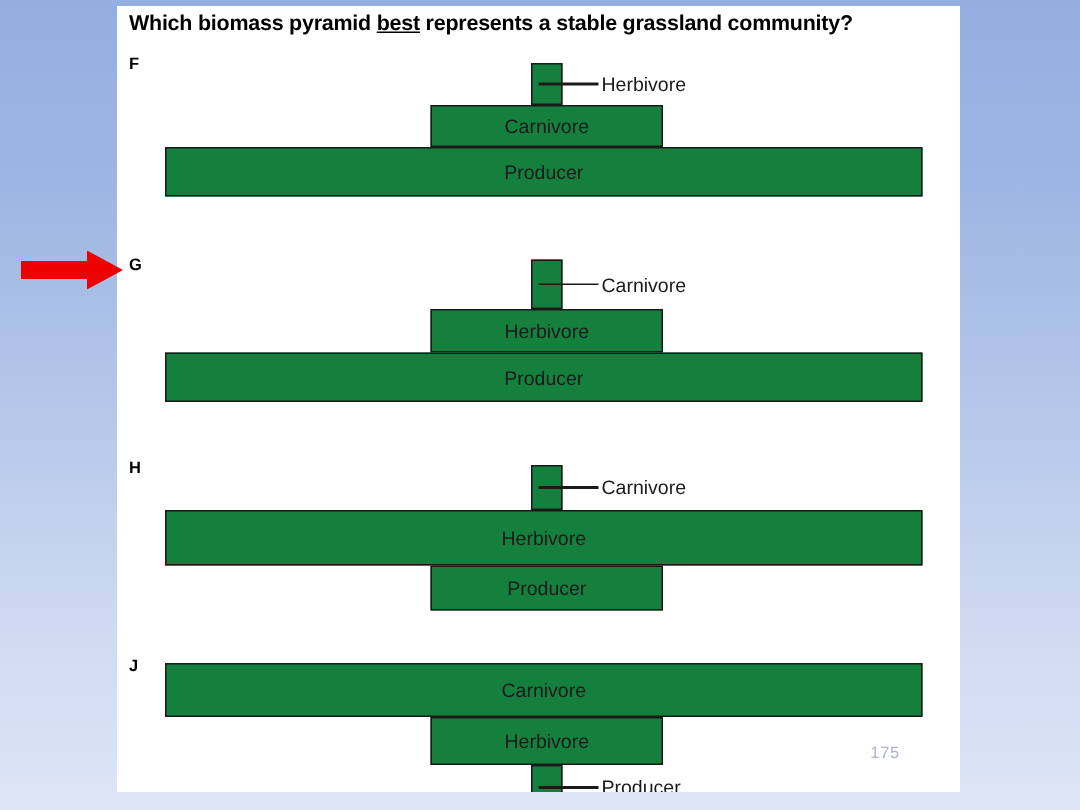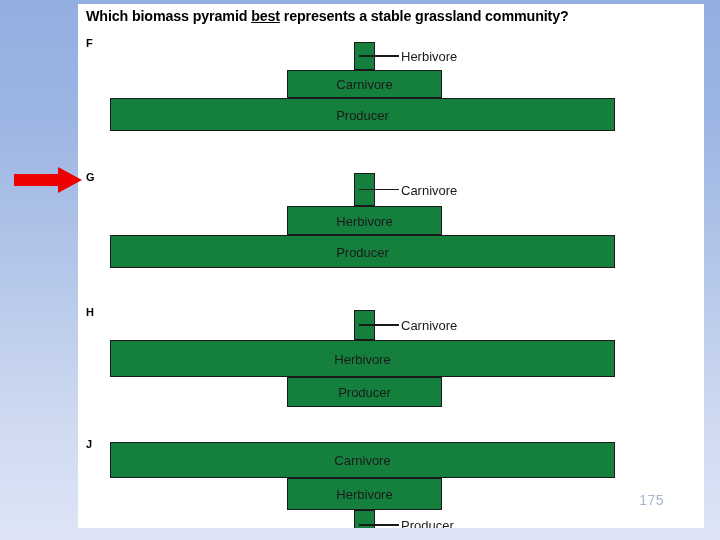--- a/index.html
+++ b/index.html
@@ -21,21 +21,21 @@
     height: 540px;
     background: linear-gradient(to bottom, #93aee0 0%, #9db5e3 22%, #b6c8ea 52%, #cfdaf1 78%, #dde5f6 100%);
     overflow: hidden;
   }
 
   
   #content-panel {
     position: absolute;
     left: 78px;
     top: 4px;
-    width: 626px;
+    width: 562px;
     height: 524px;
     background: #ffffff;
     overflow: hidden;
   }
 
   
   #question-title {
     position: absolute;
     left: 8px;
     top: 4px;
@@ -118,21 +118,21 @@
     top: 167px;
     width: 68px;
     height: 26px;
   }
 
   
   #page-number {
     position: absolute;
     right: 40px;
     bottom: 20px;
-    font-size: 14px;
+    font-size: 11px;
     color: #aab4cc;
     letter-spacing: 0.5px;
   }
 </style>
 </head>
 <body>
 
 <div id="slide">
 
   <div id="content-panel">

